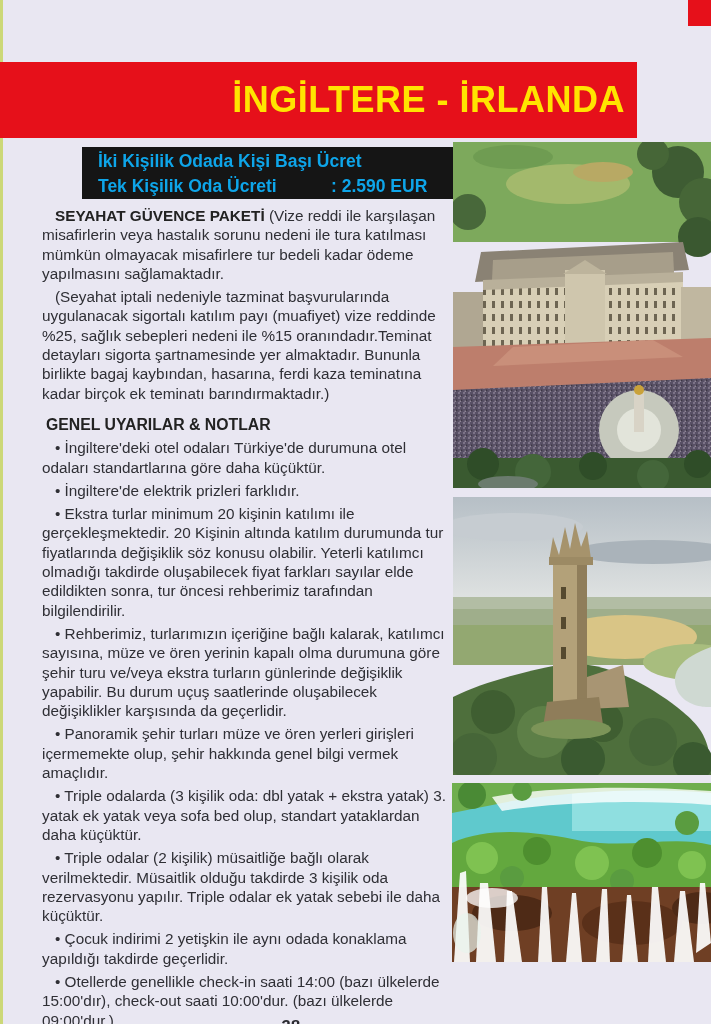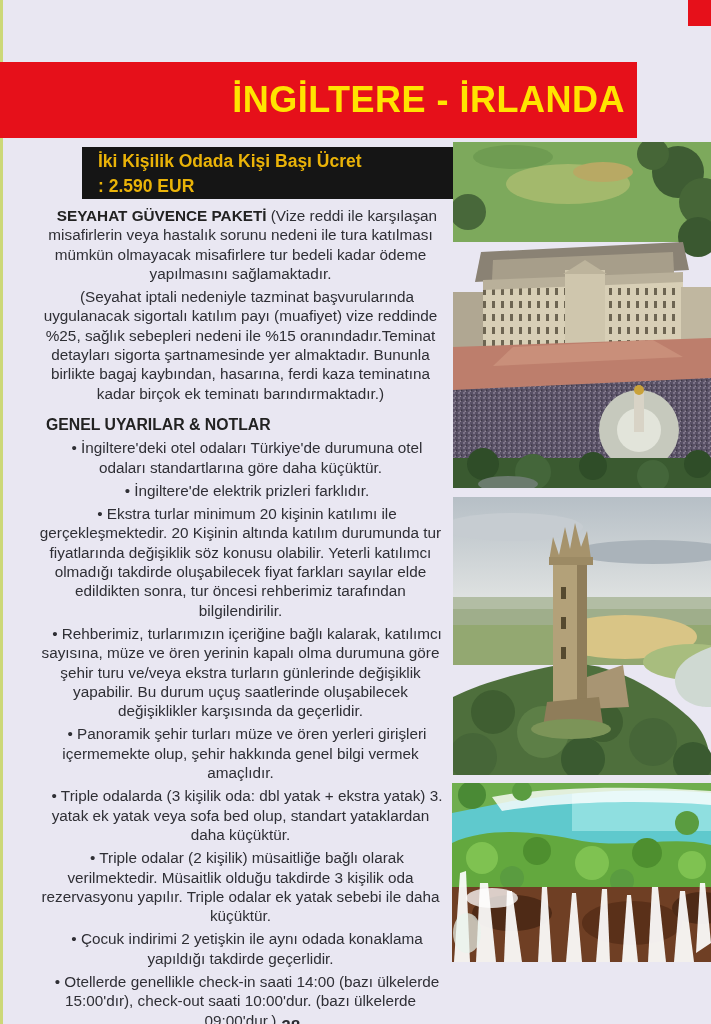--- a/index.html
+++ b/index.html
@@ -30,21 +30,21 @@
     color: #ffe400;
     font-size: 36px;
     font-weight: bold;
     letter-spacing: 0.5px;
     transform: translateX(-12px);
   }
   .price-box {
     position: absolute; left: 82px; top: 147px;
     width: 373px; height: 52px;
     background: #151515;
-    color: #eab308;
+    color: #0ea5e9;
     display: flex; flex-direction: column; justify-content: center;
     gap: 1px;
     box-sizing: border-box;
     padding: 2px 12px 2px 16px;
   }
   .price-row { display: flex; font-size: 17.5px; font-weight: bold; line-height: 24px; }
   .price-label { flex: 1; }
   .price-value { width: 112px; text-align: left; }
 
   .photo { position: absolute; overflow: hidden; }
@@ -53,21 +53,21 @@
   #photo-wallace    { left: 453px; top: 497px; width: 258px; height: 278px; }
   #photo-waterfall  { left: 452px; top: 783px; width: 259px; height: 179px; }
 
   .content {
     position: absolute; left: 33px; top: 206px;
     width: 415px;
     color: #2f2f35;
     font-size: 15.3px;
     line-height: 19.3px;
   }
-  .content p { margin: 0 0 4px 0; text-indent: 13px; text-align: center; }
+  .content p { margin: 0 0 4px 9px; text-indent: 13px; }
   .content p.bullet::before { content: "• "; }
   .sec-heading {
     font-weight: bold; color: #222;
     margin: 12px 0 4px 0;
     text-indent: 13px;
     font-size: 15.8px;
   }
   .lead-bold { font-weight: bold; color: #222; }
 
   .page-number {
@@ -90,20 +90,21 @@
 
   <div class="banner">
     <div class="banner-title">İNGİLTERE - İRLANDA</div>
   </div>
 
   <div class="price-box">
     <div class="price-row">
       <span class="price-label">İki Kişilik Odada Kişi Başı Ücret</span>
     </div>
     <div class="price-row">
+      <span class="price-label">Tek Kişilik Oda Ücreti</span>
       <span class="price-value">: 2.590 EUR</span>
     </div>
   </div>
 
   <div class="photo" id="photo-buckingham">
     <svg width="258" height="346" viewBox="0 0 258 346" xmlns="http://www.w3.org/2000/svg">
       <defs>
         <pattern id="winp" width="9" height="13" patternUnits="userSpaceOnUse">
           <rect width="9" height="13" fill="#d8cfb6"></rect>
           <rect x="3" y="3" width="3" height="7" fill="#6d6552"></rect>

